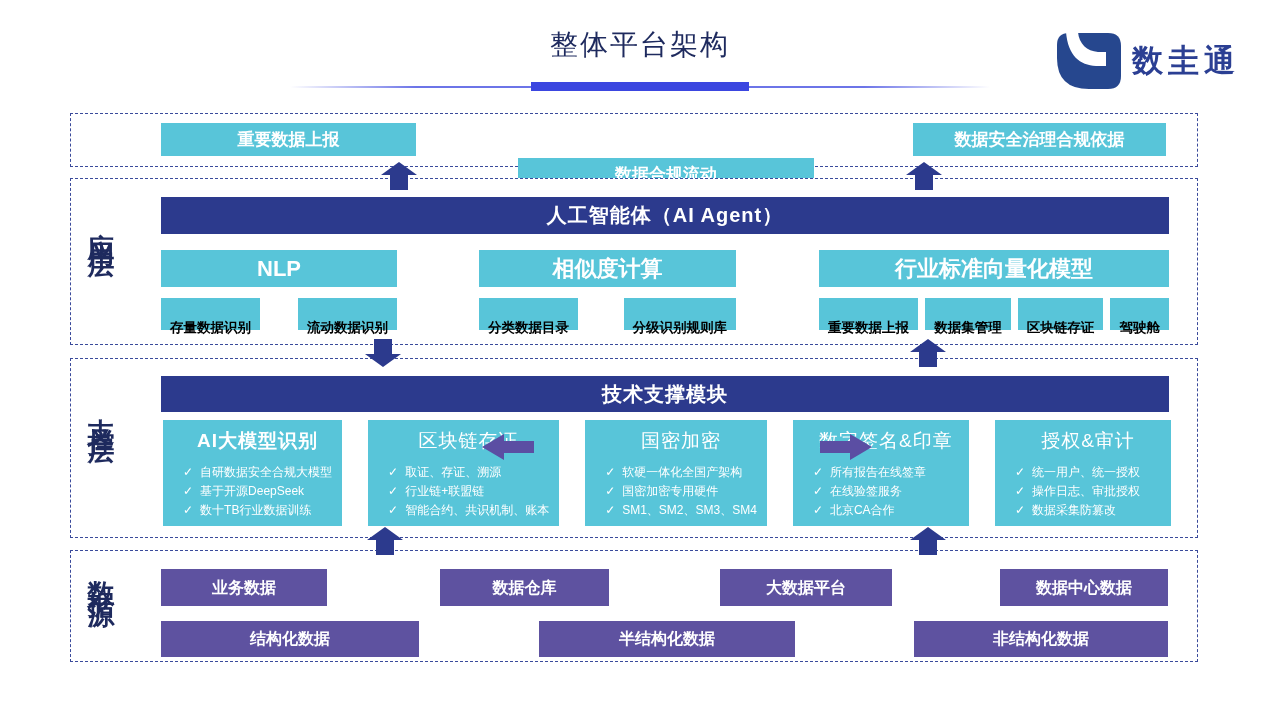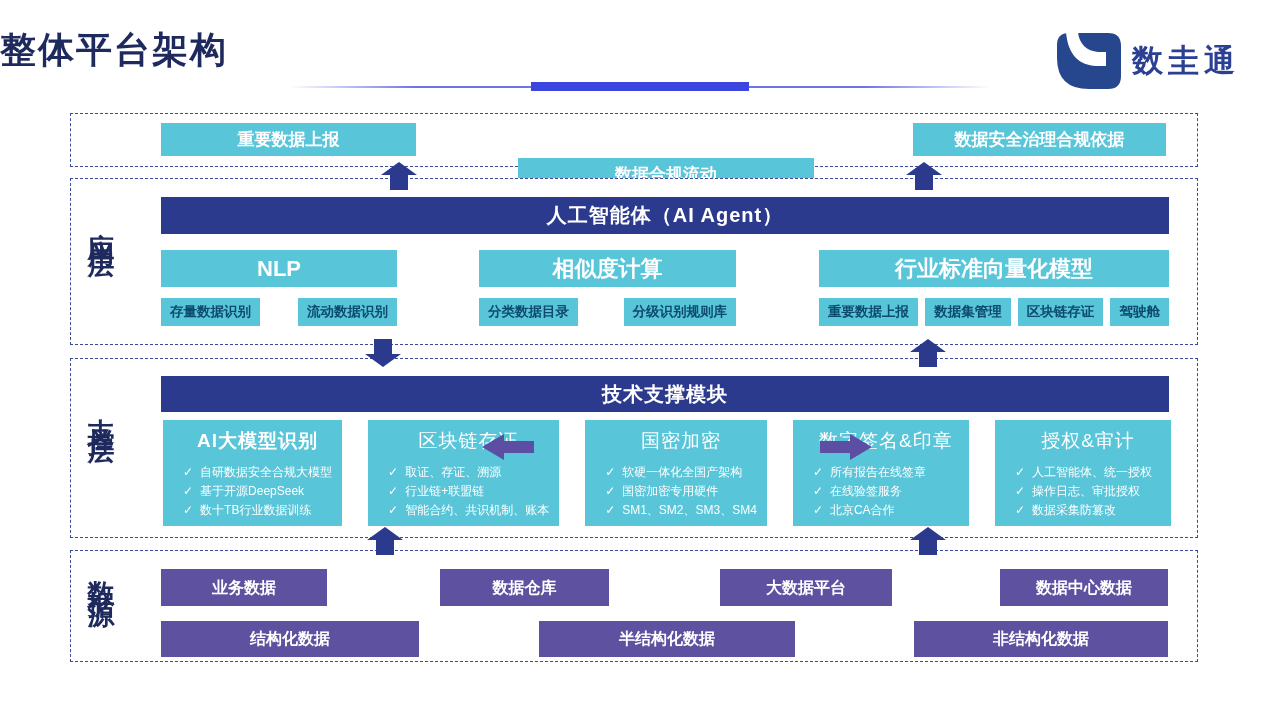--- a/index.html
+++ b/index.html
@@ -14,21 +14,21 @@
   *{margin:0;padding:0;box-sizing:border-box;}
   html,body{background:#e8e8e8;}
   body{font-family:"Liberation Sans", sans-serif;}
   .stage{
     position:relative;width:1280px;height:720px;background:#ffffff;
     overflow:hidden;margin:0 auto;
   }
   
   .page-title{
     position:absolute;top:26px;left:0;width:100%;
-    font-size:36px;font-weight:700;color:var(--navy-text);
+    text-align:center;font-size:28px;font-weight:400;color:var(--navy-text);
     letter-spacing:2px;
   }
   .title-rule{
     position:absolute;top:86px;left:290px;width:700px;height:2px;
     background:linear-gradient(to right, rgba(59,70,224,0), rgba(59,70,224,.75) 18%, rgba(59,70,224,.75) 82%, rgba(59,70,224,0));
   }
   .title-bar{
     position:absolute;top:82px;left:531px;width:218px;height:9px;
     background:var(--underline-blue);
   }
@@ -78,22 +78,22 @@
     background:var(--cyan);color:#fff;font-weight:700;font-size:22px;text-align:center;
   }
   .module.m1{left:90px;width:236px;}
   .module.m2{left:408px;width:257px;}
   .module.m3{left:748px;width:350px;}
   .subrow{position:absolute;top:119px;display:flex;justify-content:space-between;}
   .subrow.s1{left:90px;width:236px;}
   .subrow.s2{left:408px;width:257px;}
   .subrow.s3{left:748px;width:350px;}
   .subbox{
-    height:28px;line-height:28px;background:var(--cyan);color:#0c4a6e;
-    font-size:13.5px;font-weight:700;text-align:center;padding:0 9px;white-space:nowrap;
+    height:28px;line-height:28px;background:var(--cyan);color:#000000;
+    font-size:13.5px;font-weight:700;text-align:center;padding:16px 9px;white-space:nowrap;
   }
   
   .cards{
     position:absolute;left:92px;top:61px;width:1008px;height:106px;
     display:flex;gap:26px;
   }
   .card{
     flex:1;background:var(--cyan);color:#fff;padding:8px 10px 6px 20px;
   }
   .card-title{text-align:center;font-size:19px;font-weight:400;letter-spacing:1px;}
@@ -286,21 +286,21 @@
               <span>北京CA合作</span>
             </li>
         </ul>
       </div>
 
       <div class="card">
         <div class="card-title">授权&amp;审计</div>
         <ul>
           <li>
               <span class="check">✓</span>
-              <span>人工智能体、统一授权</span>
+              <span>统一用户、统一授权</span>
             </li>
           <li>
               <span class="check">✓</span>
               <span>操作日志、审批授权</span>
             </li>
           <li>
               <span class="check">✓</span>
               <span>数据采集防篡改</span>
             </li>
         </ul>

